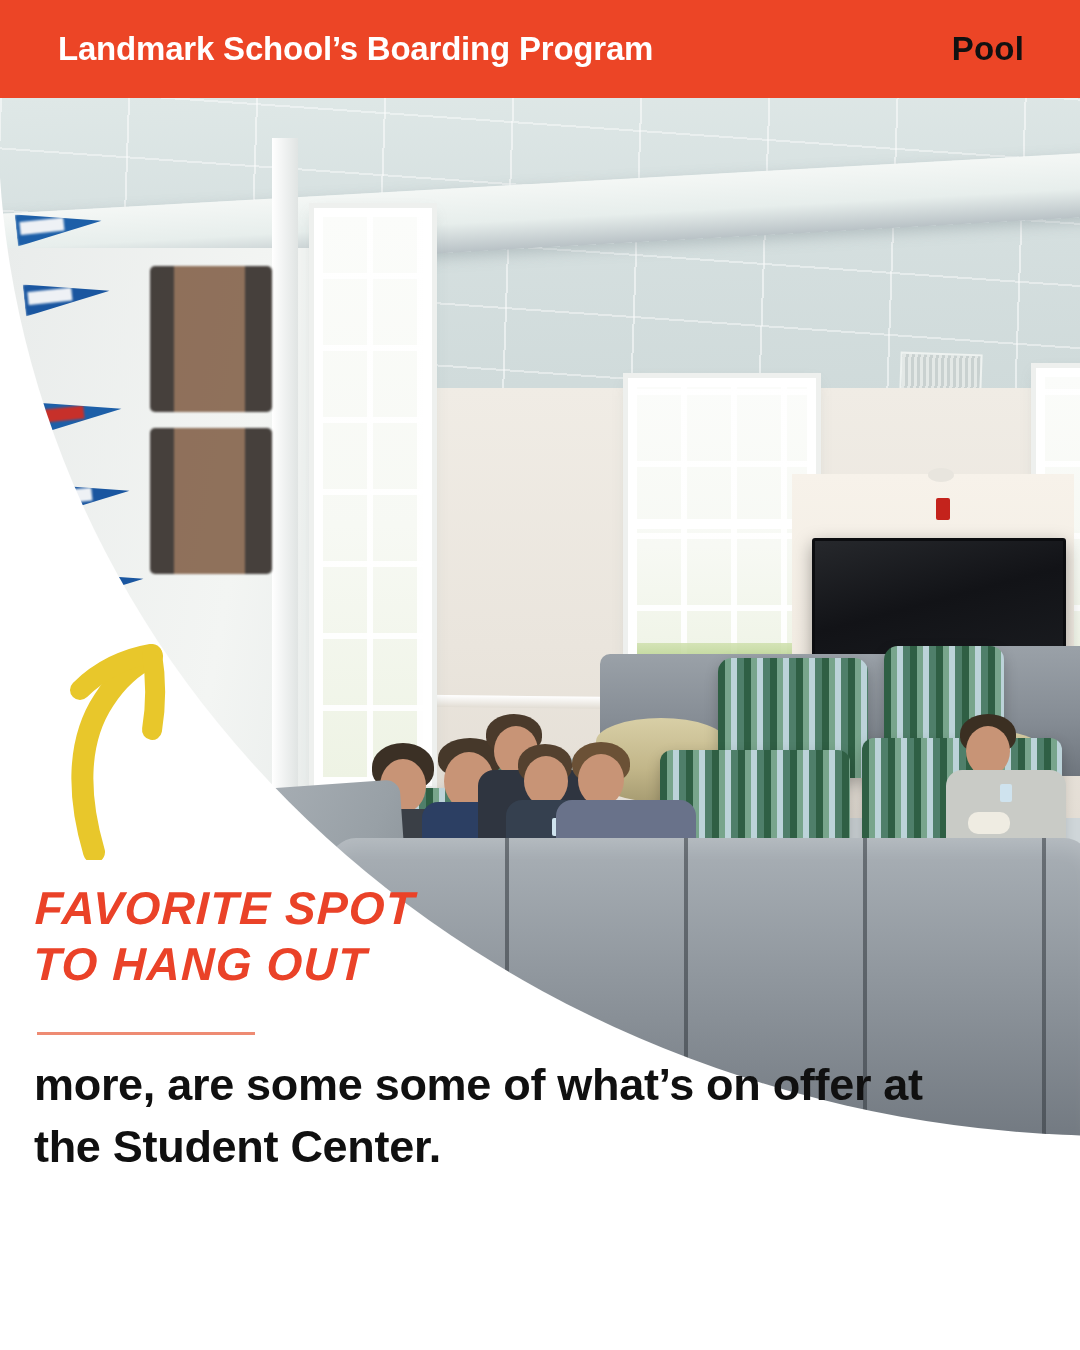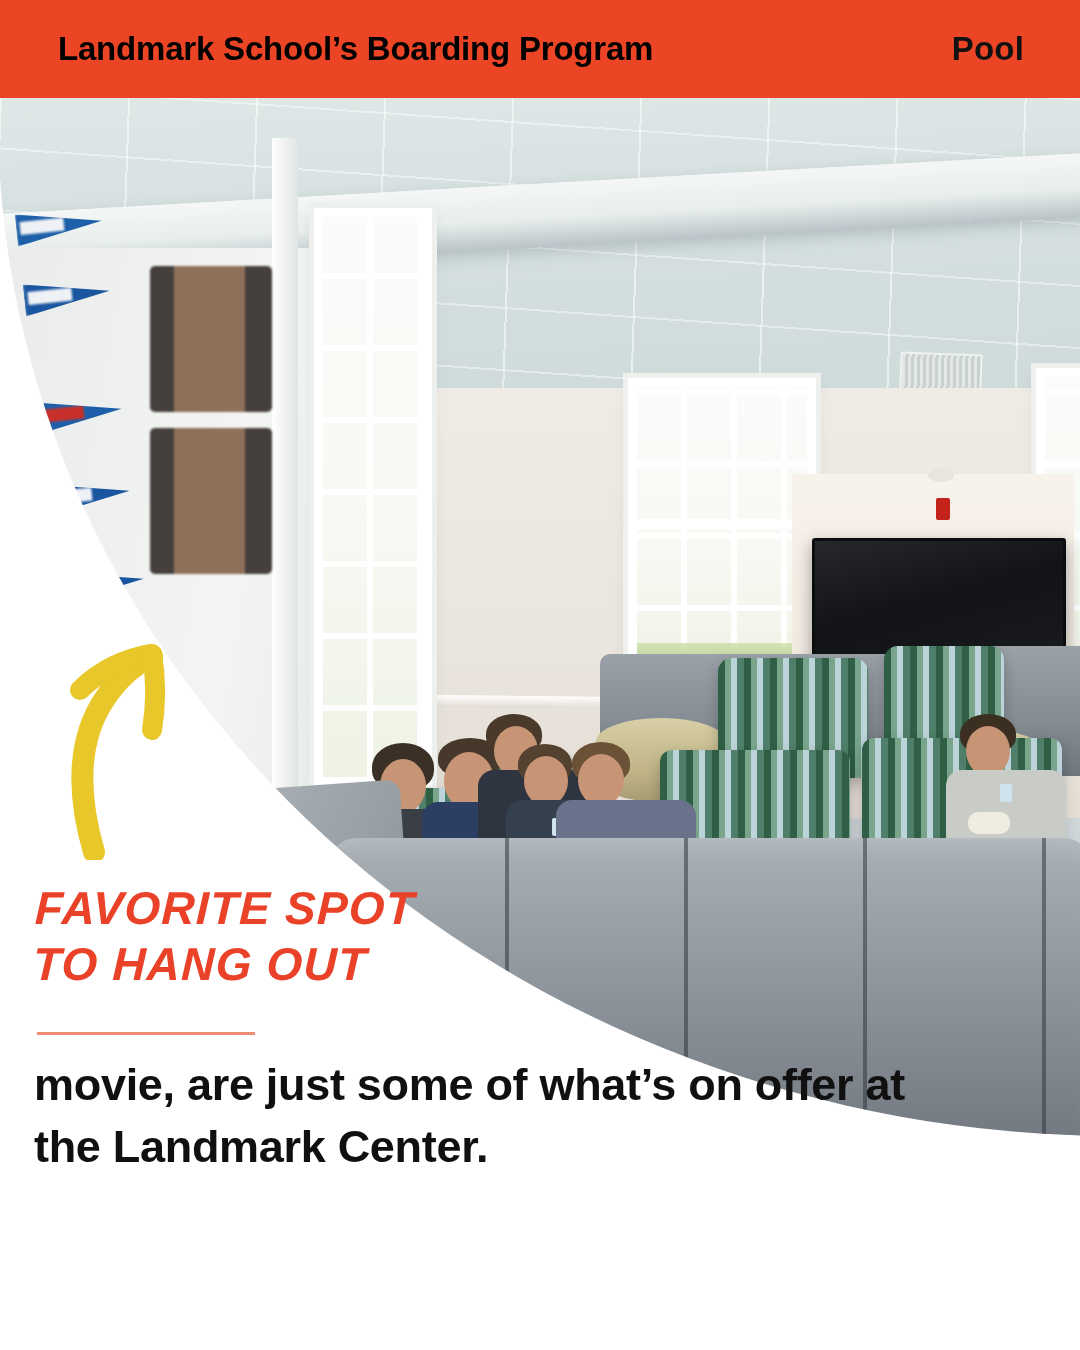--- a/index.html
+++ b/index.html
@@ -30,21 +30,21 @@
     width: 1080px;
     height: 98px;
     background: #EC4526;
     z-index: 40;
   }
   .header-title {
     position: absolute;
     left: 58px;
     top: 50%;
     transform: translateY(-50%);
-    color: #000000;
+    color: #ffffff;
     font-family: "Liberation Sans", sans-serif;
     font-size: 33px;
     font-weight: bold;
     letter-spacing: -0.2px;
     white-space: nowrap;
   }
   .header-name {
     position: absolute;
     right: 56px;
     top: 50%;
@@ -494,17 +494,17 @@
   </div>
 
   <div class="headline">
     <div>FAVORITE SPOT</div>
     <div>TO HANG OUT</div>
   </div>
 
   <div class="divider"></div>
 
   <div class="body-copy">
-    <div>movie, are just some of what’s on offer at</div>
-    <div>the Landmark Center.</div>
+    <div>more, are some some of what’s on offer at</div>
+    <div>the Student Center.</div>
   </div>
 
 </div>
 
 </body></html>

